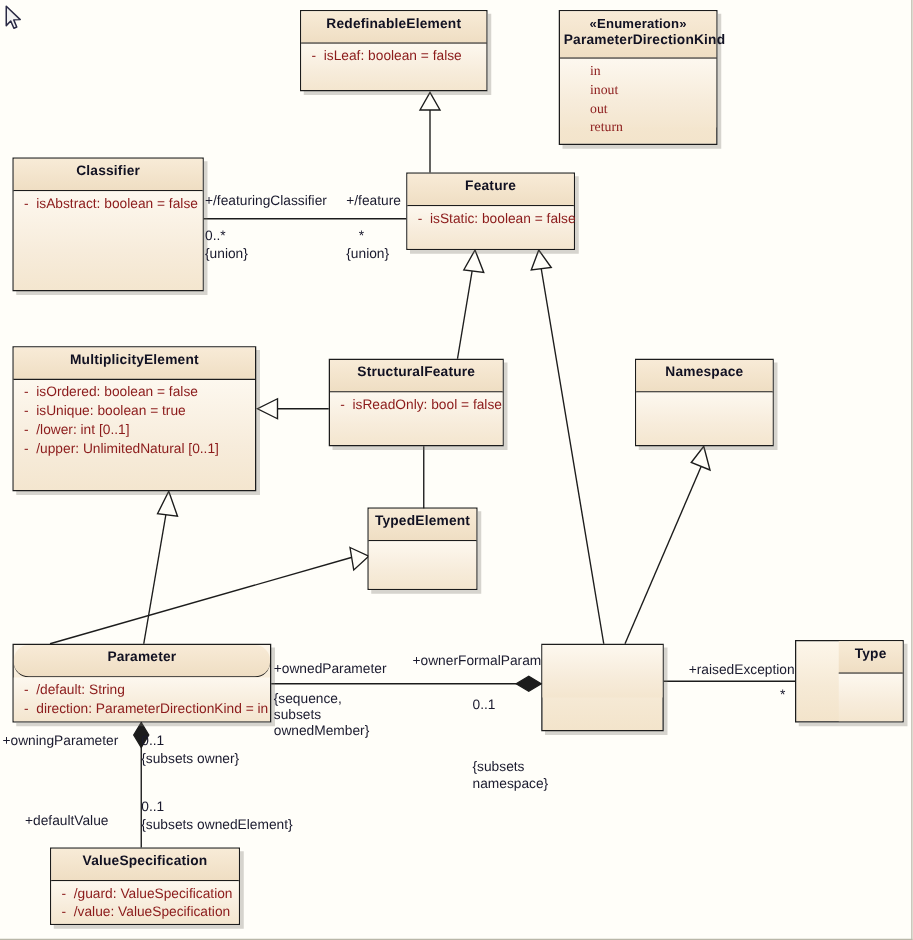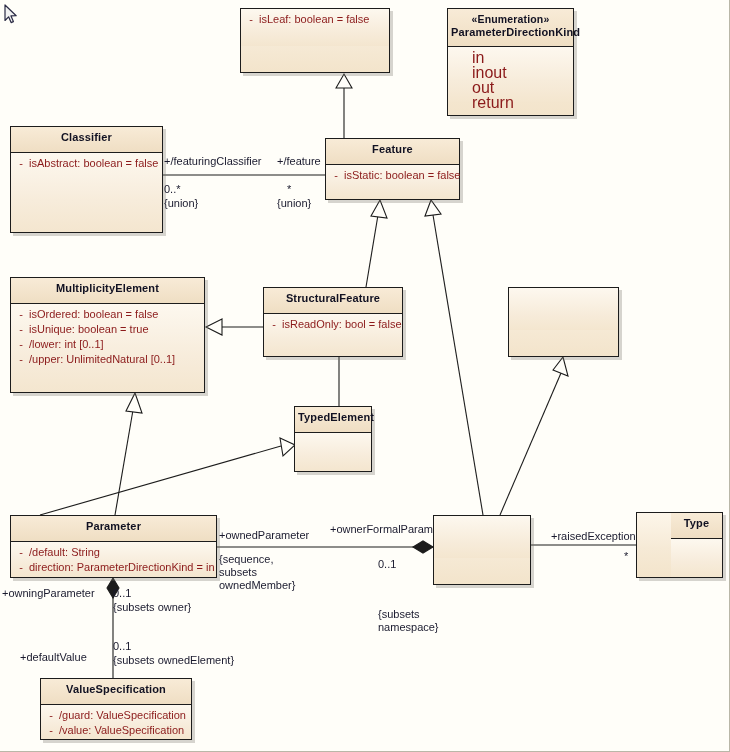--- a/index.html
+++ b/index.html
@@ -75,24 +75,25 @@
   .uml-attr .vis {
     display: inline-block;
     width: 16px;
     flex: 0 0 16px;
     text-align: center;
     color: #8b1a1a;
   }
   .uml-attr .sig { color: #8b1a1a; }
   .uml-lit {
     color: #8b1a1a;
-    font-size: 16px;
+    font-size: 11px;
     line-height: 15px;
     padding-left: 22px;
     white-space: nowrap;
+    font-family: Liberation Serif, serif;
   }
   
   .edge-label {
     position: absolute;
     font-family: "Liberation Sans", sans-serif;
     font-size: 11px;
     color: #1a1a2e;
     line-height: 13px;
     white-space: pre;
     background: transparent;
@@ -174,20 +175,21 @@
 
       <g>
         <path d="M113,588 L113,678"></path>
         <path d="M113,578 L107,588 L113,598 L119,588 Z" fill="#1c1c1c"></path>
       </g>
     </g>
   </svg>
 
   <div id="class-nodes">
       <div class="uml-class" style="left: 240px; top: 8px; width: 150px; height: 65px;">
+        <div class="uml-header" style="height: 26px;"><span>RedefinableElement</span></div>
         <div class="uml-body" style="height: 37px;">
           <div class="uml-attr">
             <span class="vis">-</span>
             <span class="sig">isLeaf: boolean = false</span>
           </div>
         </div>
       </div>
       <div class="uml-class" style="left: 447px; top: 8px; width: 127px; height: 108px;">
         <div class="uml-header" style="height: 38px;"><span class="uml-stereotype">«Enumeration»</span><span>ParameterDirectionKind</span></div>
         <div class="uml-body" style="height: 55px;">
@@ -239,28 +241,29 @@
       <div class="uml-class" style="left: 263px; top: 287px; width: 140px; height: 70px;">
         <div class="uml-header" style="height: 26px;"><span>StructuralFeature</span></div>
         <div class="uml-body" style="height: 42px;">
           <div class="uml-attr">
             <span class="vis">-</span>
             <span class="sig">isReadOnly: bool = false</span>
           </div>
         </div>
       </div>
       <div class="uml-class" style="left: 508px; top: 287px; width: 111px; height: 70px;">
+        <div class="uml-header" style="height: 26px;"><span>Namespace</span></div>
         <div class="uml-body" style="height: 42px;"></div>
       </div>
-      <div class="uml-class" style="left: 294px; top: 406px; width: 78px; height: 66px;">
+      <div class="uml-class" style="left: 294px; top: 406px; width: 88px; height: 66px;">
         <div class="uml-header" style="height: 26px;"><span>TypedElement</span></div>
         <div class="uml-body" style="height: 38px;"></div>
       </div>
       <div class="uml-class" style="left: 10px; top: 515px; width: 207px; height: 63px;">
-        <div class="uml-header" style="height: 26px;"><span>Parameter</span></div>
+        <div class="uml-header" style="height: 26px; border-radius: 12px;"><span>Parameter</span></div>
         <div class="uml-body" style="height: 35px;">
           <div class="uml-attr">
             <span class="vis">-</span>
             <span class="sig">/default: String</span>
           </div>
           <div class="uml-attr">
             <span class="vis">-</span>
             <span class="sig">direction: ParameterDirectionKind = in</span>
           </div>
         </div>

